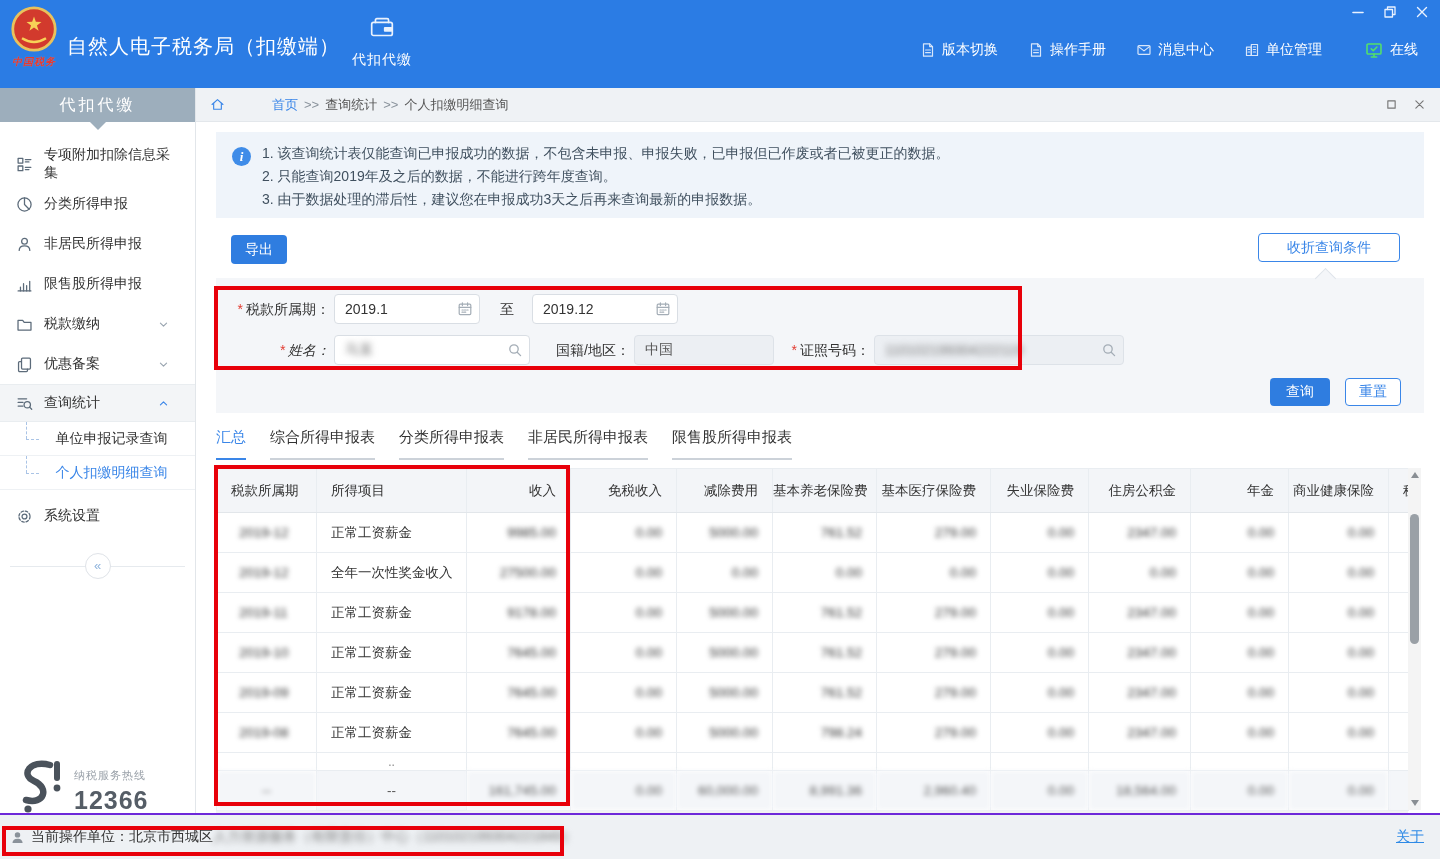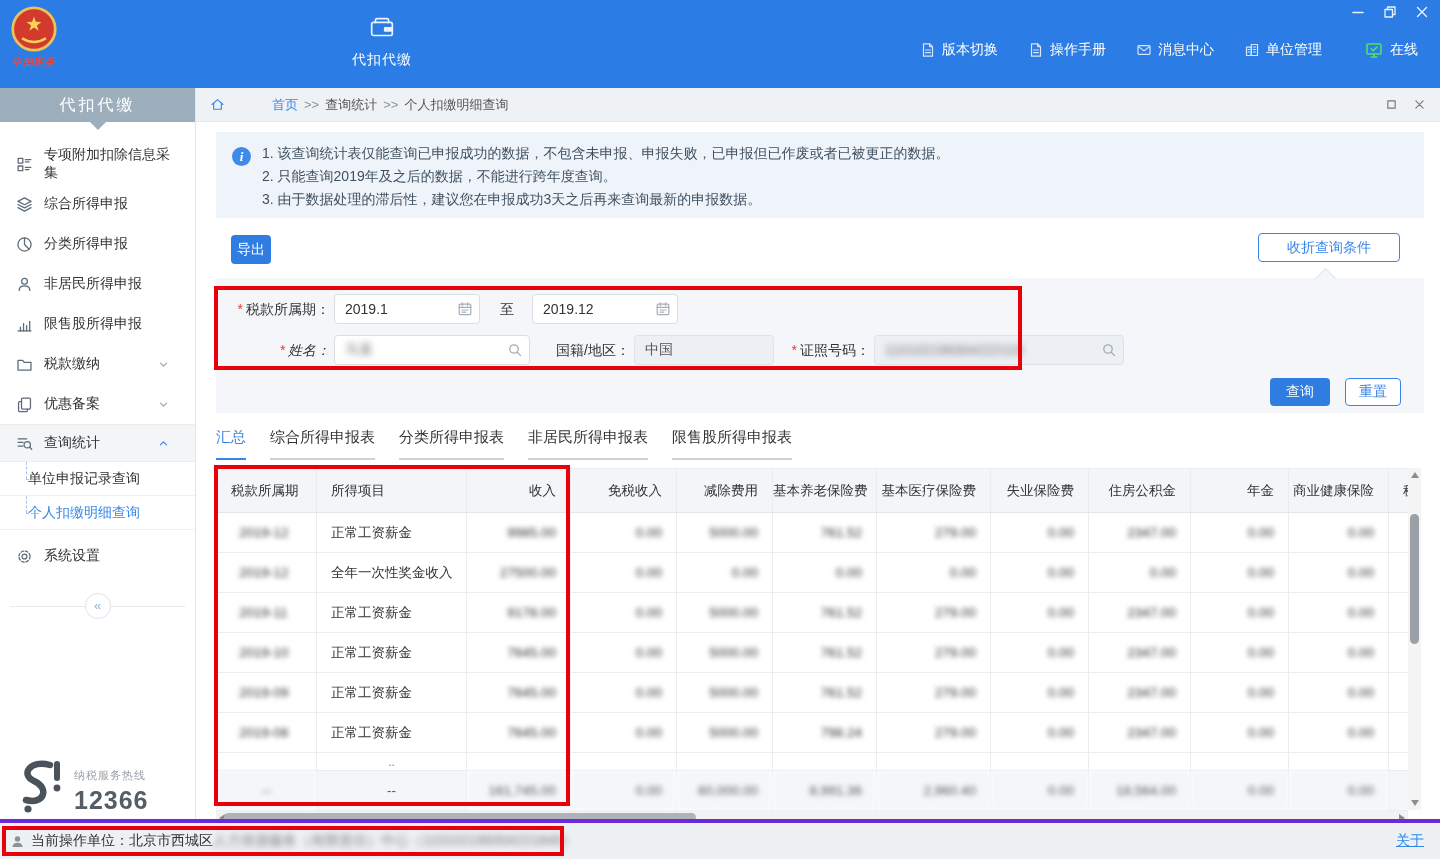--- a/index.html
+++ b/index.html
@@ -28,21 +28,21 @@
   
   .sidebar { position:absolute; left:0; top:88px; width:196px; bottom:34px; background:#fff; border-right:1px solid #e2e6ea; z-index:4; }
   .side-header { height:34px; background:#9daebc; color:#fff; font-size:16px; letter-spacing:3px; text-align:center; line-height:33px; position:relative; }
   .side-header::after { content:""; position:absolute; left:50%; bottom:-8px; margin-left:-8px; border:8px solid transparent; border-top-color:#9daebc; border-bottom:none; }
   .side-menu { padding-top:22px; }
   .side-item { height:40px; display:flex; align-items:center; padding:0 14px 0 16px; font-size:14px; color:#333; cursor:pointer; }
   .side-item .icon { width:17px; height:17px; margin-right:11px; color:#5c6b7a; flex:0 0 auto; }
   .side-item .chev { width:13px; height:13px; margin-left:auto; color:#9aa5b0; }
   .side-item.hl { background:#f3f5f7; border-top:1px solid #e9edf0; border-bottom:1px solid #e9edf0; height:38px; }
   .side-item.hl .chev { color:#3a86e8; }
-  .side-sub { position:relative; height:34px; display:flex; align-items:center; padding-left:28px; font-size:14px; color:#333; cursor:pointer; border-bottom:1px solid #eef1f4; }
+  .side-sub { position:relative; height:34px; display:flex; align-items:center; padding-left:28px; font-size:14px; color:#333; cursor:pointer; border-bottom:1px solid #eef1f4;justify-content:center; }
   .side-sub::before { content:""; position:absolute; left:26px; top:0; bottom:50%; border-left:1px dashed #aac4e6; }
   .side-sub::after { content:""; position:absolute; left:26px; top:50%; width:13px; border-top:1px dashed #aac4e6; }
   .side-sub.active { color:#3a86e8; }
   .side-item.settings { margin-top:6px; }
   .collapse-row { position:relative; margin-top:16px; height:28px; }
   .collapse-row::before { content:""; position:absolute; left:10px; right:10px; top:50%; border-top:1px solid #e6eaee; }
   .collapse-btn { position:absolute; left:50%; top:50%; transform:translate(-50%,-50%); width:26px; height:26px; border-radius:50%; border:1px solid #dfe3e8; background:#fff; color:#8fb4dd; font-size:13px; line-height:22px; cursor:pointer; }
   .hotline { position:absolute; left:14px; bottom:10px; display:flex; align-items:flex-end; gap:8px; }
   .hotline .icon { width:52px; height:58px; color:#4a525b; }
   .hl-label { font-size:11px; color:#9aa1a9; letter-spacing:1px; margin-bottom:3px; }
@@ -56,21 +56,21 @@
   .crumb-trail { color:#555; }
   .crumb-trail .sep { margin:0 6px; color:#8a939c; }
   .panel-ctrls { margin-left:auto; display:flex; gap:15px; }
   .panel-ctrls .icon { width:13px; height:13px; color:#777; cursor:pointer; }
 
   .notice { position:absolute; left:20px; right:16px; top:44px; height:86px; background:#eff4fa; }
   .info-badge { position:absolute; left:16px; top:15px; width:19px; height:19px; border-radius:50%; background:#3f8ce8; color:#fff; font-family:"Liberation Serif","DejaVu Serif",serif; font-weight:bold; font-style:italic; font-size:13px; text-align:center; line-height:19px; }
   .notice-lines { padding:10px 20px 0 46px; }
   .notice-line { font-size:14px; color:#40505f; line-height:23px; }
 
-  .export-btn { position:absolute; left:35px; top:147px; width:40px; height:29px; }
+  .export-btn { position:absolute; left:35px; top:147px; width:56px; height:29px; }
   .btn { border:none; border-radius:4px; font-size:14px; cursor:pointer; font-family:inherit; }
   .btn.primary { background:#2f7de0; color:#fff; }
   .btn.outline { background:#fff; color:#3a86e8; border:1px solid #3a86e8; }
   .collapse-query-btn { position:absolute; left:1062px; top:145px; width:142px; height:29px; border-radius:4px; }
   .notch { position:absolute; left:1122px; top:183px; width:15px; height:15px; background:#f4f6f9; border-top:1px solid #dfe4ea; border-left:1px solid #dfe4ea; transform:rotate(45deg); z-index:2; }
 
   .query-form { position:absolute; left:20px; right:16px; top:190px; height:135px; background:#f4f6f9; z-index:1; }
   .fl { position:absolute; font-size:14px; color:#333; line-height:30px; white-space:nowrap; }
   .req { color:#e23b30; margin-right:3px; }
   .input { position:absolute; height:30px; background:#fff; border:1px solid #d9dee4; border-radius:4px; display:flex; align-items:center; padding:0 26px 0 10px; font-size:14px; color:#333; cursor:text; }
@@ -111,21 +111,21 @@
   .vscroll .thumb { position:absolute; left:2px; width:9px; top:46px; height:130px; background:#9aa0a6; border-radius:5px; cursor:grab; }
   .arr { position:absolute; width:0; height:0; }
   .vscroll .arr.up { left:3px; top:4px; border-left:4px solid transparent; border-right:4px solid transparent; border-bottom:6px solid #8a8f94; }
   .vscroll .arr.down { left:3px; bottom:4px; border-left:4px solid transparent; border-right:4px solid transparent; border-top:6px solid #8a8f94; }
   .hscroll { position:absolute; left:20px; top:723px; width:1192px; height:13px; background:#f2f2f2; }
   .hscroll .thumb { position:absolute; top:2px; height:9px; left:8px; width:472px; background:#adb3b9; border-radius:5px; cursor:grab; }
   .hscroll .arr.left { top:3px; left:3px; border-top:4px solid transparent; border-bottom:4px solid transparent; border-right:6px solid #8a8f94; }
   .hscroll .arr.right { top:3px; right:3px; border-top:4px solid transparent; border-bottom:4px solid transparent; border-left:6px solid #8a8f94; }
 
   
-  .statusbar { position:absolute; left:0; right:0; bottom:0; height:40px; background:#eef1f4; border-top:4px solid #6d28d9; display:flex; align-items:center; padding:0 16px 0 10px; z-index:6; }
+  .statusbar { position:absolute; left:0; right:0; bottom:0; height:46px; background:#eef1f4; border-top:2px solid #6d28d9; display:flex; align-items:center; padding:0 16px 0 10px; z-index:6; }
   .statusbar .icon { width:15px; height:15px; color:#8a929a; margin-right:6px; }
   .sb-text { font-size:14px; color:#333; }
   .about { margin-left:auto; font-size:14px; color:#2e8ae6; text-decoration:underline; cursor:pointer; }
 
   
   .red-box { position:absolute; border:4px solid #e8000a; pointer-events:none; z-index:60; }
   .red-form { left:214px; top:286px; width:808px; height:84px; }
   .red-table { left:214px; top:465px; width:356px; height:341px; }
   .red-status { left:2px; top:826px; width:562px; height:30px; }
 </style>
@@ -136,20 +136,21 @@
 
   <header class="app-header">
     <div class="emblem">
       <span class="icon"><svg viewBox="0 0 52 52">
             <circle cx="26" cy="26" r="23" fill="#d23a2d" stroke="#e9c25c" stroke-width="3"></circle>
             <polygon points="26,12.5 28,18.25 34.1,18.4 29.2,22.1 31,27.9 26,24.4 21,27.9 22.8,22.1 17.9,18.4 24,18.25" fill="#f7d257"></polygon>
             <path d="M13 36 Q26 44 39 36" stroke="#f7d257" stroke-width="2.6" fill="none"></path>
           </svg></span>
       <div class="emblem-cap">中国税务</div>
     </div>
+    <div class="app-title">自然人电子税务局（扣缴端）</div>
     <div class="module-tab">
       <span class="icon"><svg viewBox="0 0 32 32" fill="none" stroke="currentColor" stroke-width="1.8" stroke-linecap="round" stroke-linejoin="round">
             <rect x="5" y="10" width="22" height="14" rx="2"></rect>
             <path d="M9 10V7.5A1.5 1.5 0 0 1 10.5 6h11A1.5 1.5 0 0 1 23 7.5V10"></path>
             <rect x="18" y="15" width="9" height="5" rx="1" fill="currentColor" stroke="none"></rect>
           </svg></span>
       <div class="module-label">代扣代缴</div>
     </div>
     <nav class="top-menu" id="top-menu">
         <div class="top-menu-item">
@@ -227,30 +228,20 @@
     <nav class="side-menu" id="side-menu">
         <div class="side-item">
           <span class="icon">
             <svg viewBox="0 0 16 16" fill="none" stroke="currentColor" stroke-width="1.2" stroke-linecap="round" stroke-linejoin="round">
               <rect x="2" y="2.2" width="4.4" height="4.4"></rect>
               <rect x="2" y="9.4" width="4.4" height="4.4"></rect>
               <path d="M8.8 3.4h5.2M8.8 5.6h3.4M8.8 10.6h5.2M8.8 12.8h3.4"></path>
             </svg>
           </span>
           <span>专项附加扣除信息采集</span>
-        </div>
-        <div class="side-item">
-          <span class="icon">
-            <svg viewBox="0 0 16 16" fill="none" stroke="currentColor" stroke-width="1.2" stroke-linecap="round" stroke-linejoin="round">
-              <path d="M8 1.8L14.2 5 8 8.2 1.8 5z"></path>
-              <path d="M1.8 8L8 11.2 14.2 8"></path>
-              <path d="M1.8 11L8 14.2 14.2 11"></path>
-            </svg>
-          </span>
-          <span>综合所得申报</span>
         </div>
         <div class="side-item">
           <span class="icon">
             <svg viewBox="0 0 16 16" fill="none" stroke="currentColor" stroke-width="1.2" stroke-linecap="round" stroke-linejoin="round">
               <circle cx="8" cy="8" r="6.2"></circle>
               <path d="M8 8V1.8M8 8l4.4 4.4"></path>
             </svg>
           </span>
           <span>分类所得申报</span>
         </div>

